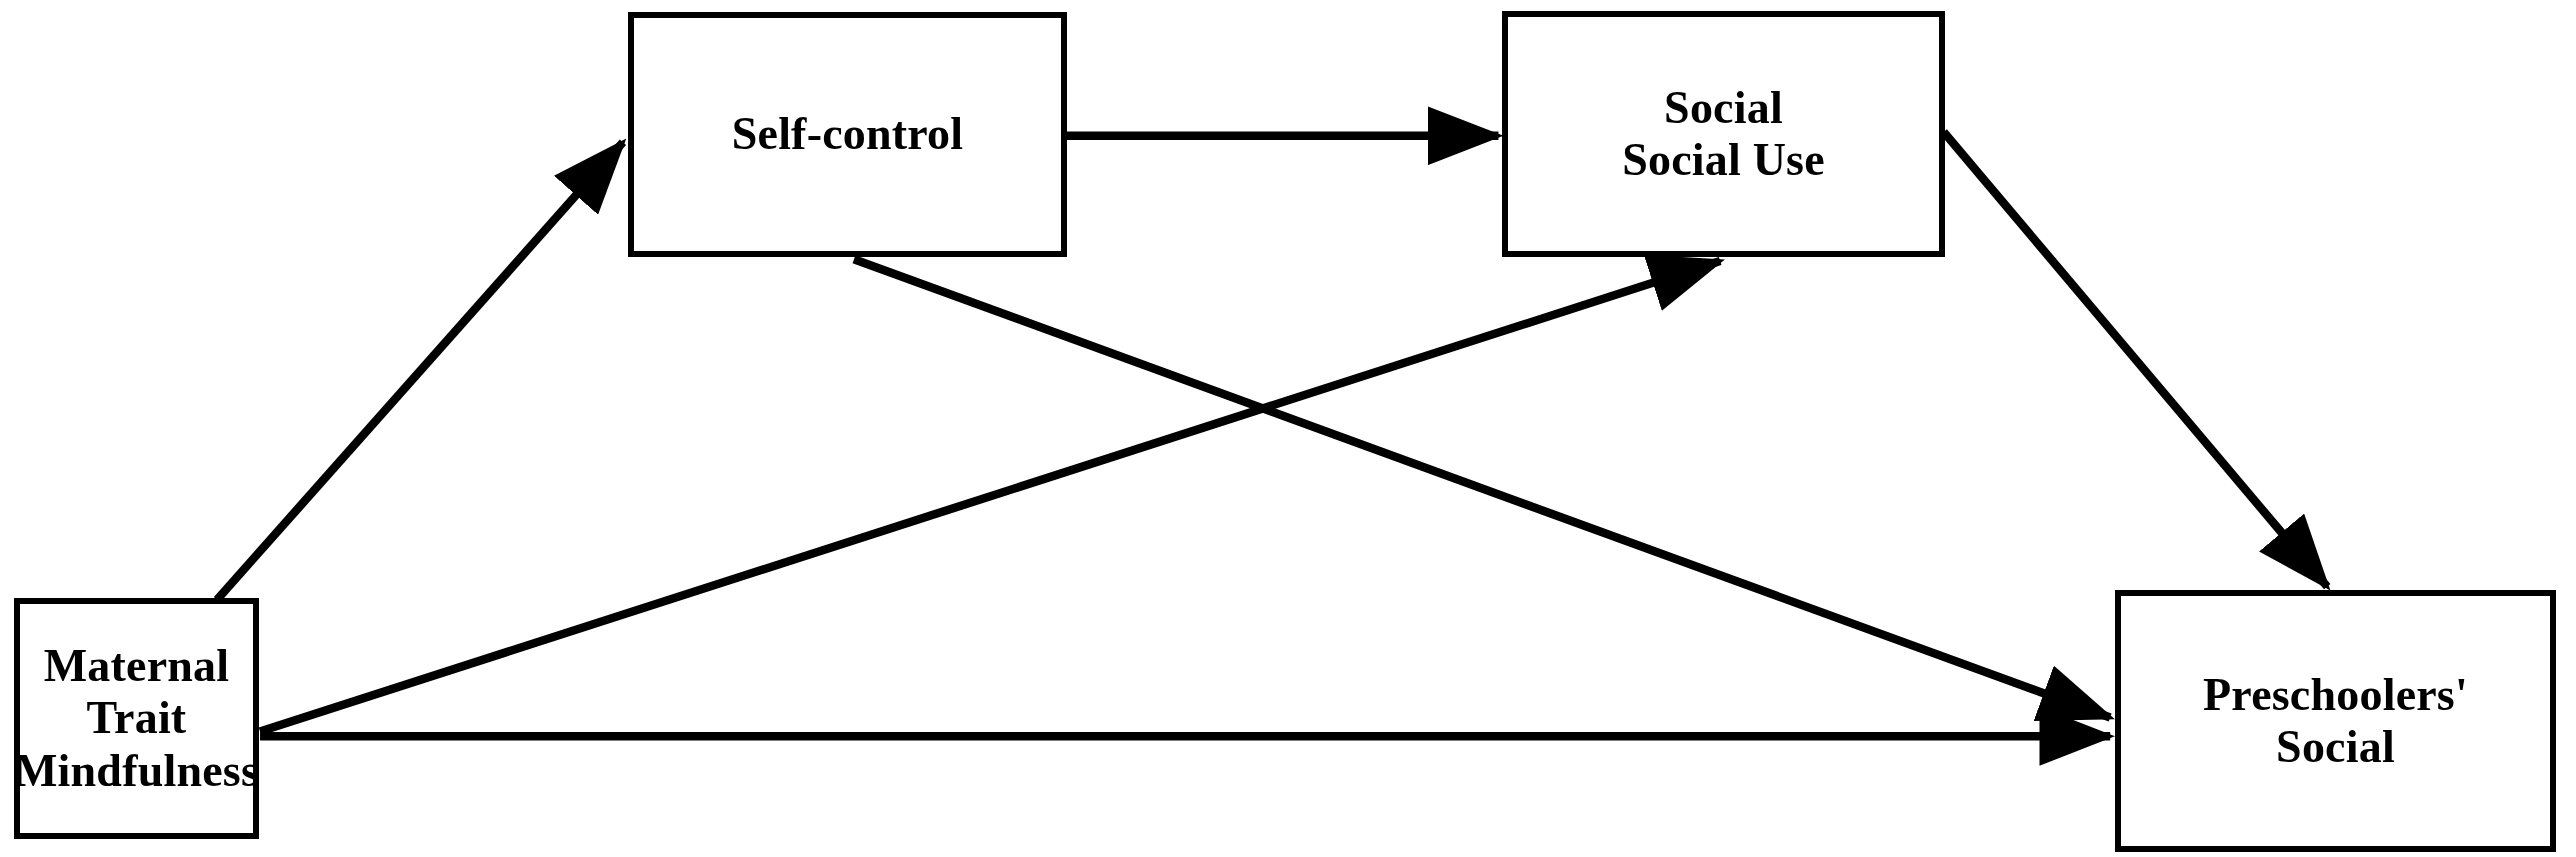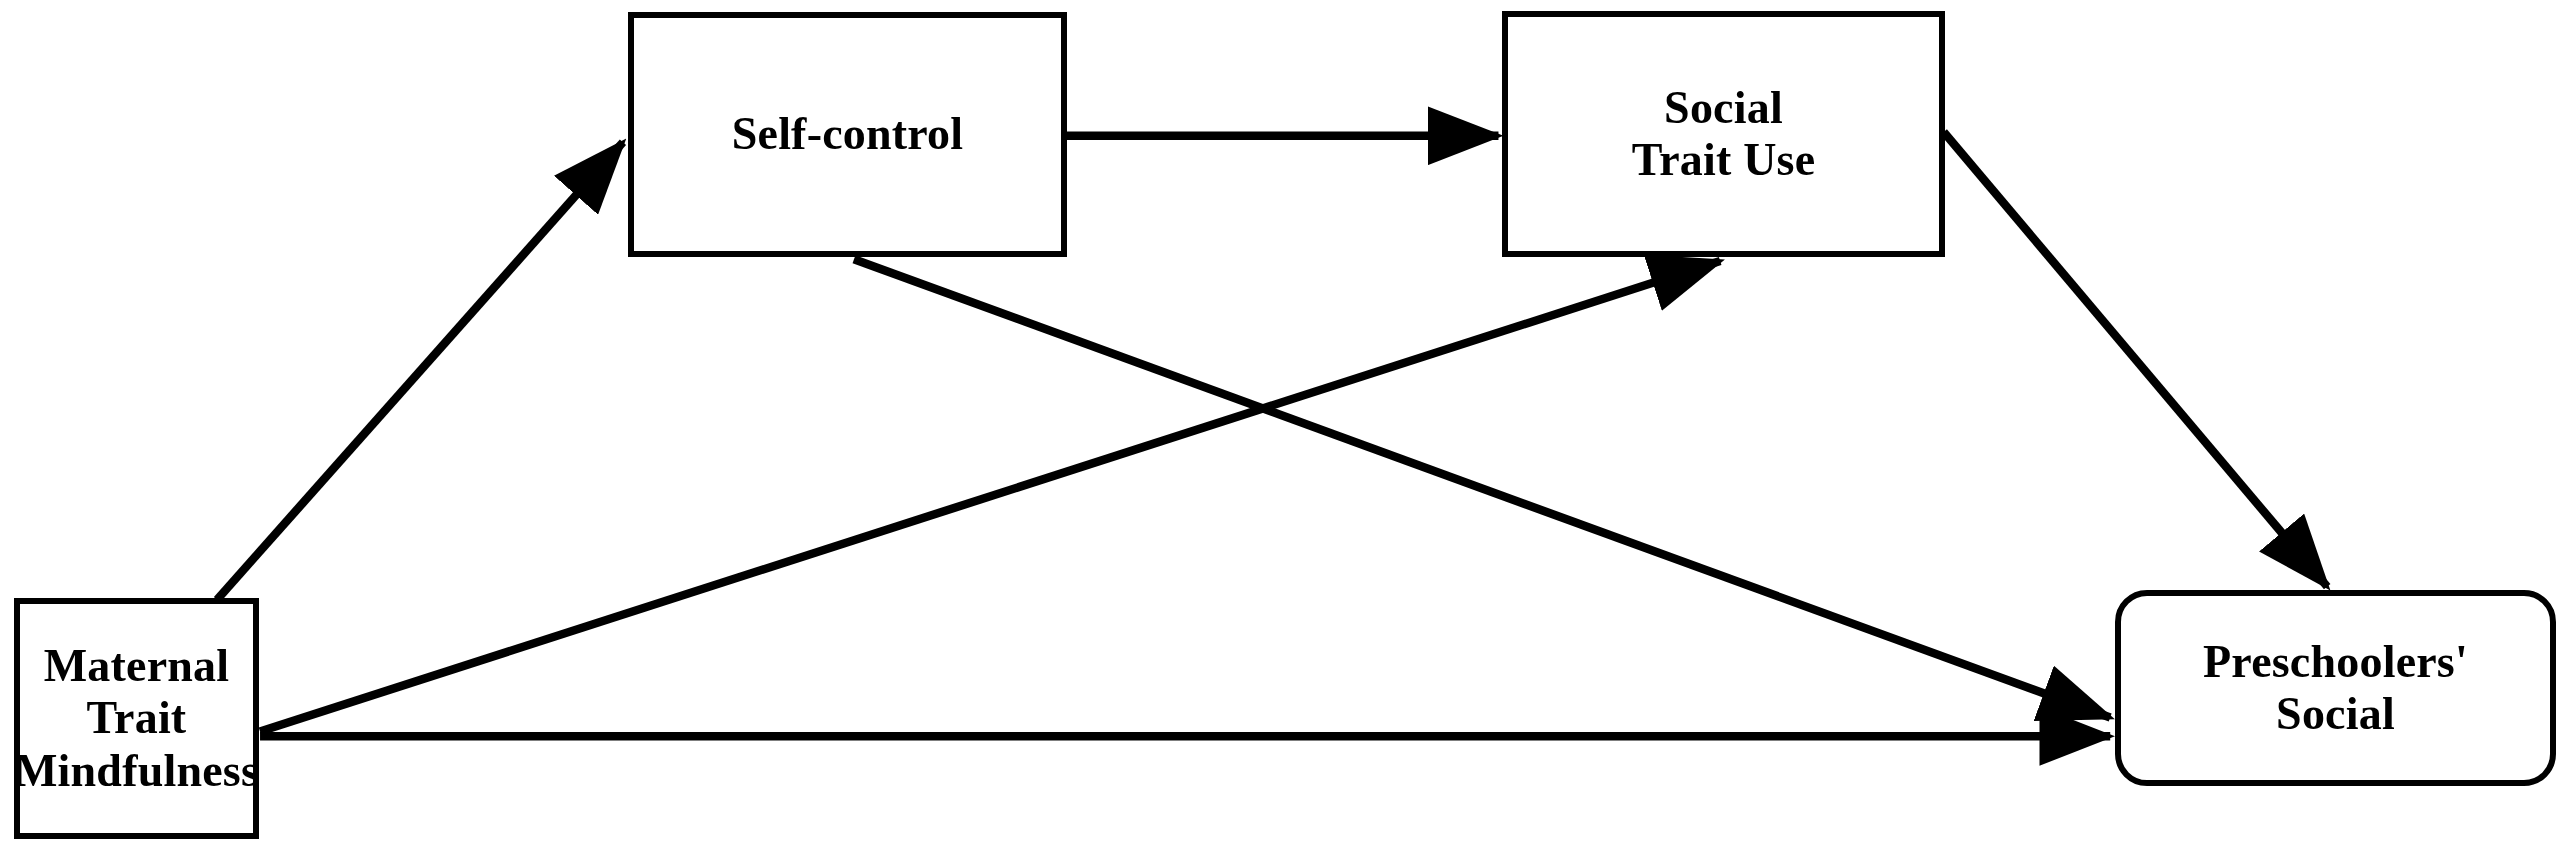--- a/index.html
+++ b/index.html
@@ -43,21 +43,21 @@
     line-height: 1.14;
     color: #000000;
     text-align: center;
     white-space: nowrap;
     letter-spacing: 0.2px;
   }
   
   #node-maternal      { left: 14px;   top: 598px; width: 245px; height: 241px; }
   #node-selfcontrol   { left: 628px;  top: 12px;  width: 439px; height: 245px; }
   #node-socialmedia   { left: 1502px; top: 11.2px;  width: 443px; height: 246px; }
-  #node-preschoolers  { left: 2115px; top: 590px; width: 441px; height: 196px; border-radius: 32px; }
+  #node-preschoolers  { left: 2115px; top: 590px; width: 441px; height: 262px; }
 </style>
 </head>
 <body>
 
 <div id="diagram-root">
 
   <svg id="edge-layer" viewBox="0 0 2754 917" xmlns="http://www.w3.org/2000/svg">
     <defs>
       <marker id="arrowhead" markerWidth="9" markerHeight="7" refX="8.4" refY="3.5" orient="auto" markerUnits="strokeWidth">
         <polygon points="0,0 9,3.5 0,7" fill="#000000"></polygon>
@@ -82,21 +82,21 @@
   </div>
 
   <div class="node-box" id="node-maternal">
     <div class="node-label">Maternal</div>
     <div class="node-label">Trait</div>
     <div class="node-label">Mindfulness</div>
   </div>
 
   <div class="node-box" id="node-socialmedia">
     <div class="node-label">Social</div>
-    <div class="node-label">Trait Use</div>
+    <div class="node-label">Social Use</div>
   </div>
 
   <div class="node-box" id="node-preschoolers">
     <div class="node-label">Preschoolers'</div>
     <div class="node-label">Social</div>
   </div>
 
 </div>
 
 

